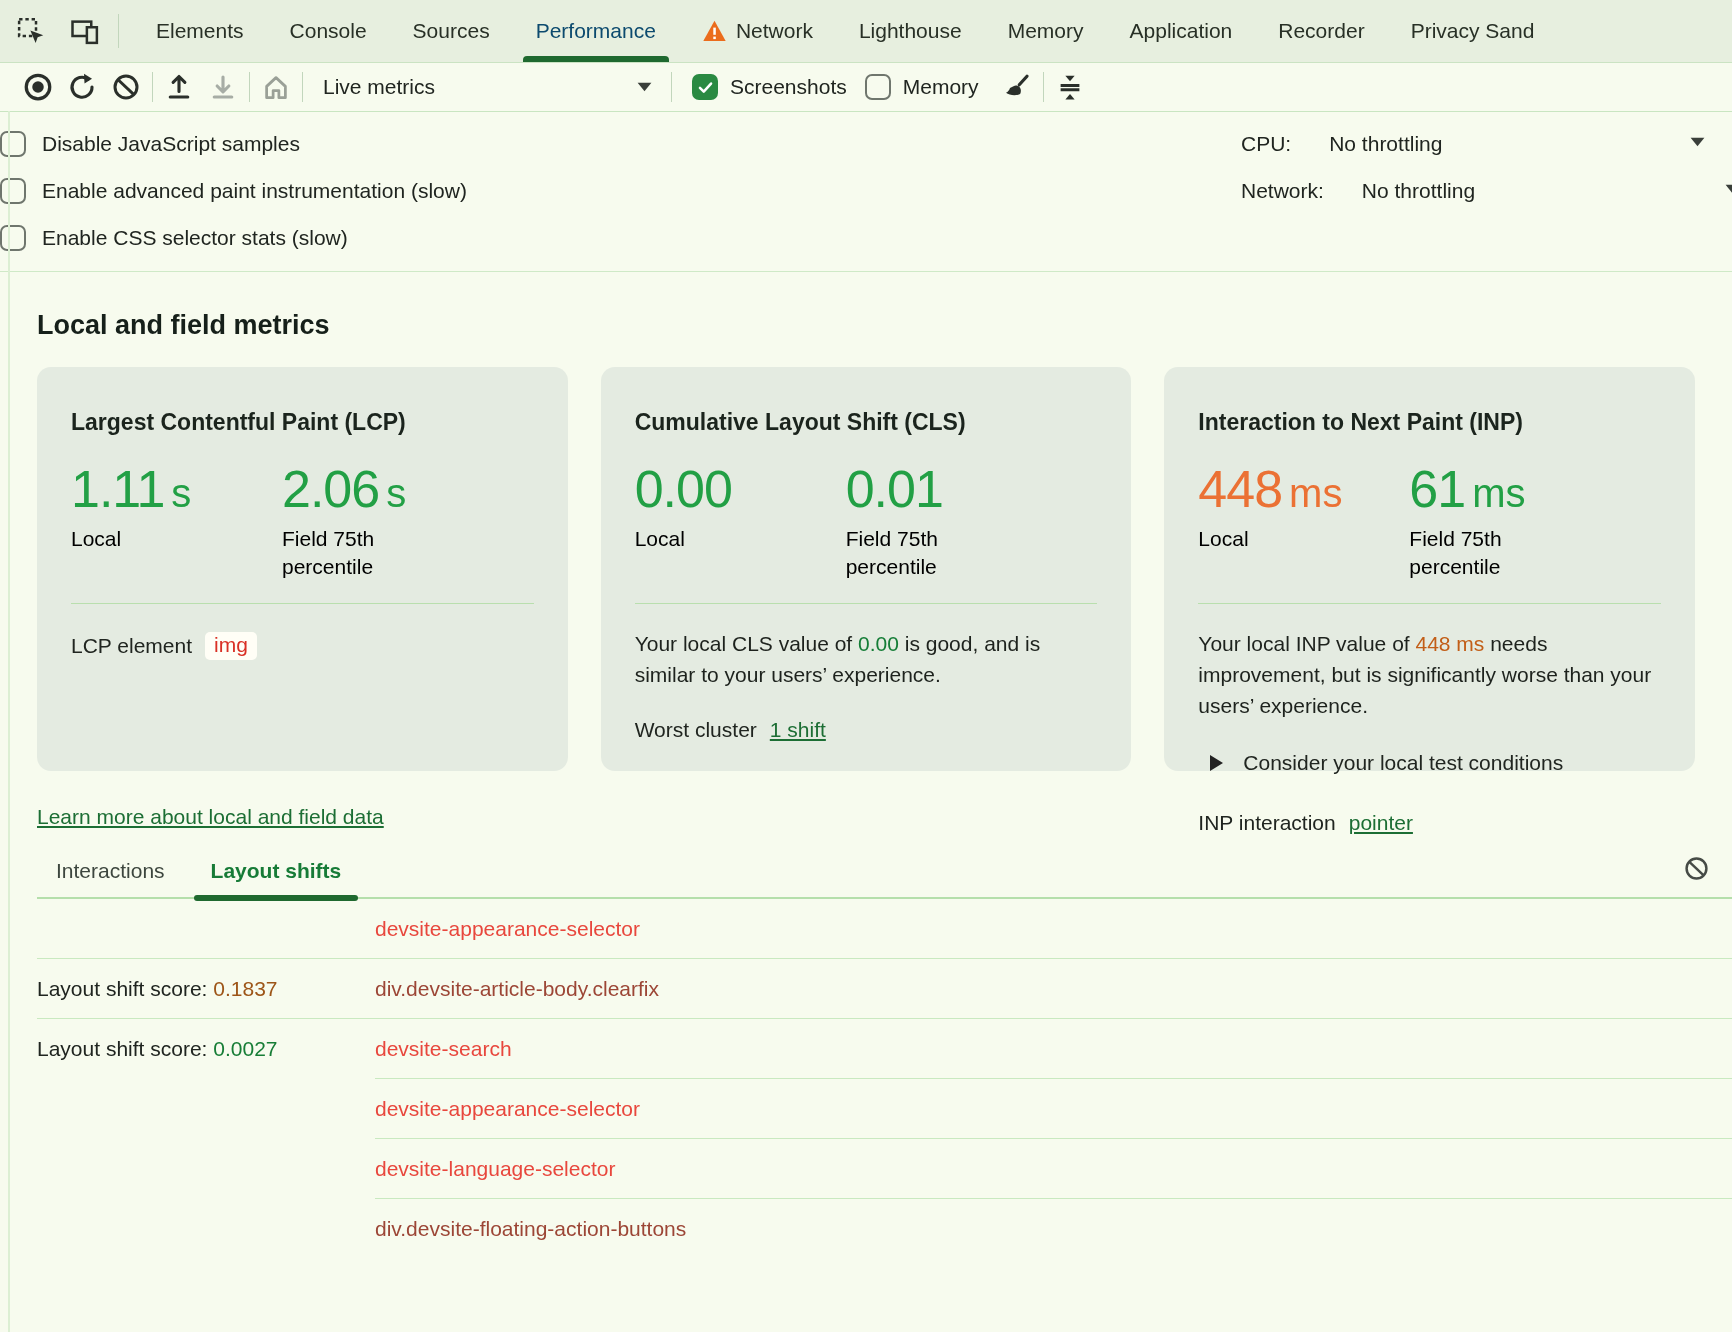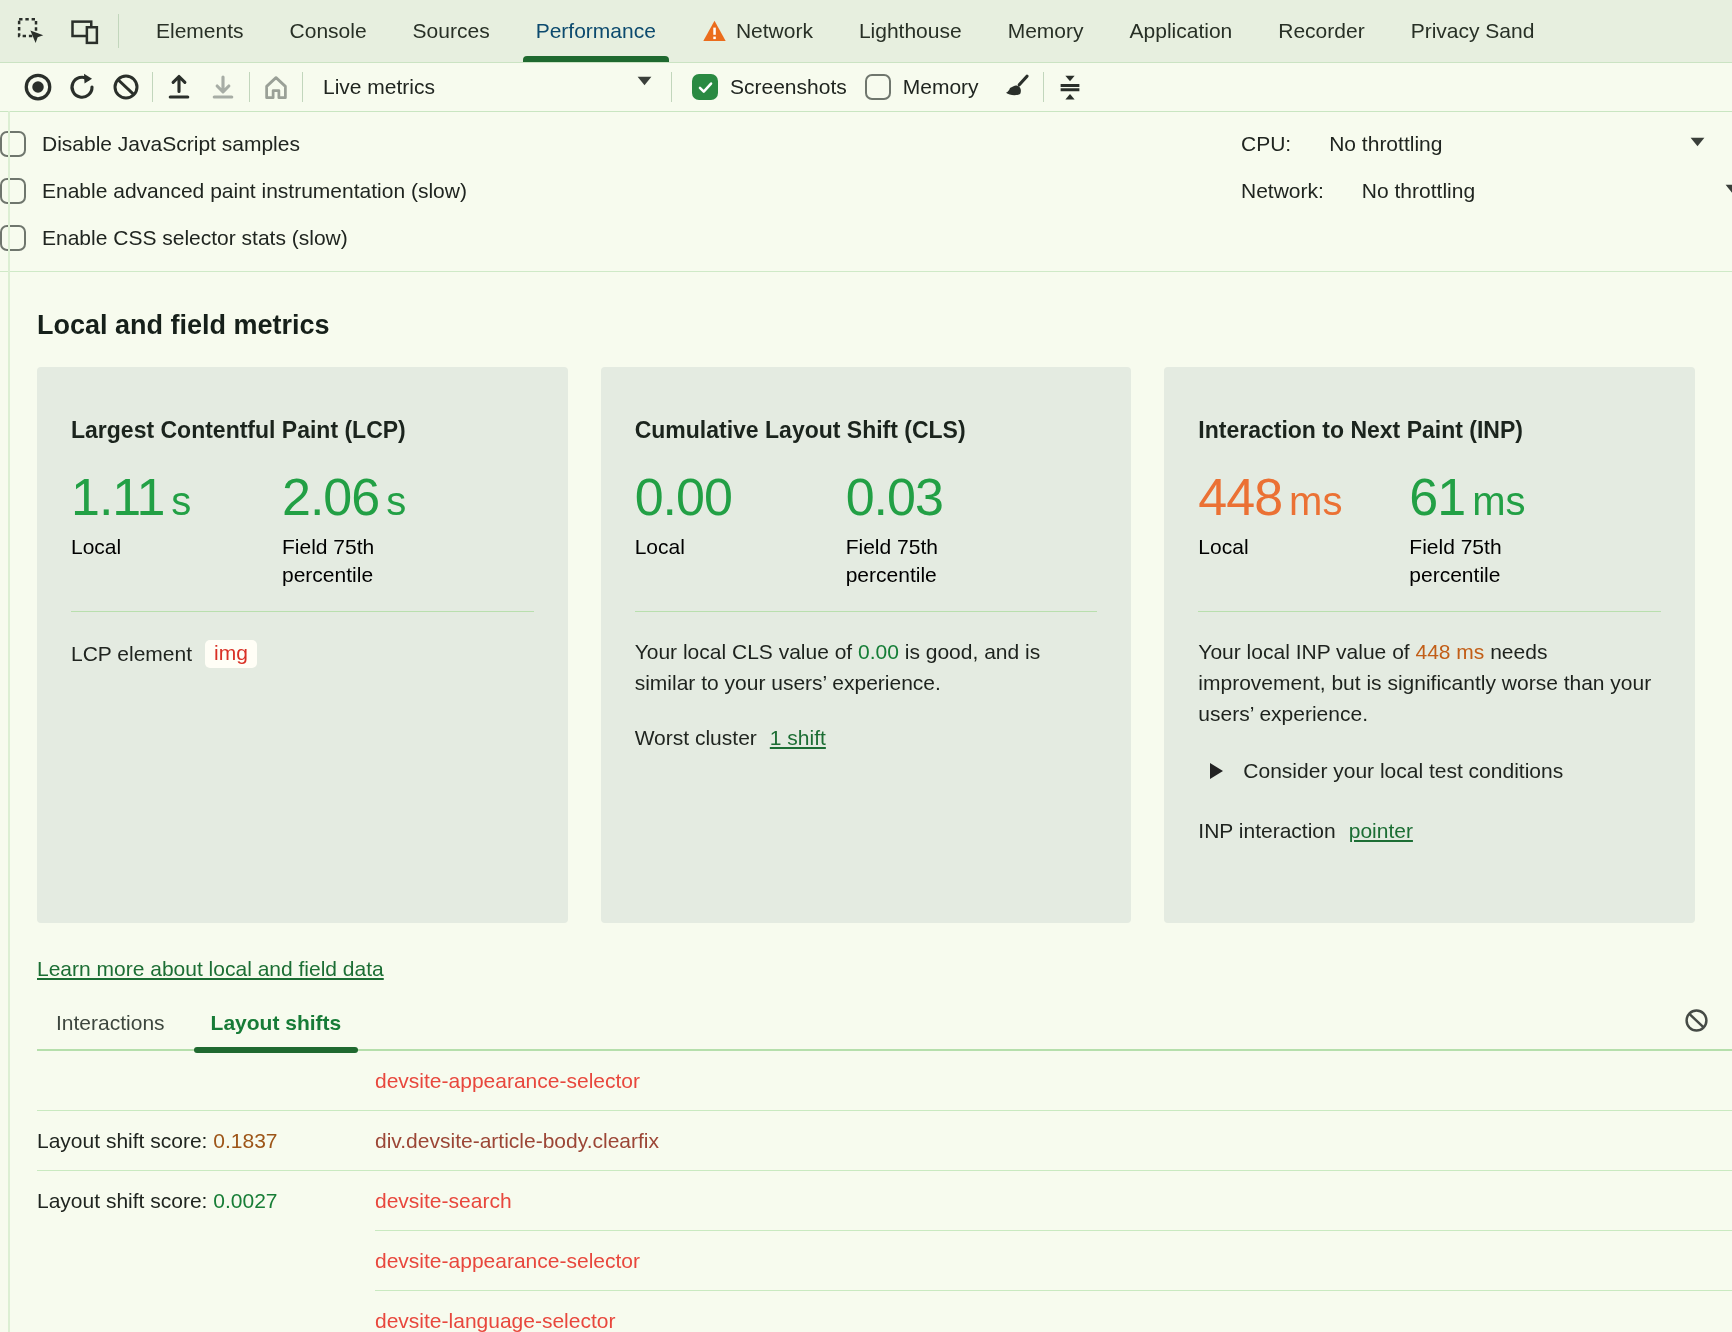--- a/index.html
+++ b/index.html
@@ -28,21 +28,21 @@
     background:#1f692f;border-radius:4px 4px 0 0;
   }
   
   .toolbar{
     height:48px;background:#f7fbee;border-bottom:1px solid #c9e5c1;
     display:flex;align-items:center;padding-left:16px;
   }
   .tb-icon{display:flex;align-items:center;justify-content:center;width:44px;height:40px;}
   .toolbar .vdiv{height:30px;margin:0 4px;}
   .live-metrics{
-    display:flex;align-items:flex-start;justify-content:space-between;
+    display:flex;align-items:center;justify-content:space-between;
     width:330px;margin:0 14px 0 16px;font-size:21px;color:#202520;
   }
   .cb-group{display:flex;align-items:center;gap:12px;margin:0 16px;font-size:21px;}
   .cb{
     width:26px;height:26px;border:2.5px solid #6f766d;border-radius:7px;
     box-sizing:border-box;background:transparent;flex:0 0 auto;
   }
   .cb.checked{border:none;background:#2a8a42;display:flex;align-items:center;justify-content:center;}
   
   .settings{position:relative;padding:8px 0 10px 0;border-bottom:1px solid #cfe9c7;background:#f7fbee;}
@@ -51,22 +51,22 @@
   .set-right{position:absolute;left:1241px;top:0;height:47px;display:flex;align-items:center;font-size:21px;}
   .sel-label{margin-right:38px;color:#202520;}
   .sel-value{display:flex;align-items:center;}
   .caret-abs{position:absolute;top:16px;}
   .learn-more-inline{color:#1c6e34;text-decoration:underline;margin-left:14px;cursor:pointer;}
   
   .left-edge{position:absolute;left:8px;top:111px;bottom:0;width:2px;background:#dcefd3;}
   .main-heading{margin:38px 0 0 37px;font-size:27px;font-weight:700;color:#16201a;}
   .cards{display:flex;gap:33px;margin:26px 37px 0 37px;}
   .card{
-    flex:1;height:556px;box-sizing:border-box;background:#e4ebe1;
-    border-radius:4px;padding:38px 34px;
+    flex:1;height:404px;box-sizing:border-box;background:#e4ebe1;
+    border-radius:14px;padding:30px 34px;
   }
   .card-title{font-size:23px;font-weight:700;color:#1b241d;margin-top:12px;}
   .vals{display:flex;margin-top:26px;}
   .vcol1{width:211px;flex:0 0 auto;}
   .vcol2{flex:1;}
   .bigval{font-size:52px;line-height:1.05;letter-spacing:-1px;}
   .bigval .unit{font-size:40px;margin-left:7px;letter-spacing:0;}
   .v-green{color:#22a045;}
   .v-orange{color:#eb7134;}
   .vlabel{font-size:21px;color:#000000;margin-top:8px;line-height:1.35;max-width:160px;}
@@ -305,21 +305,21 @@
   </div>
 
   <div class="card">
     <div class="card-title">Cumulative Layout Shift (CLS)</div>
     <div class="vals">
       <div class="vcol1">
         <div class="bigval v-green"><span>0.00</span></div>
         <div class="vlabel">Local</div>
       </div>
       <div class="vcol2">
-        <div class="bigval v-green"><span>0.03</span></div>
+        <div class="bigval v-green"><span>0.01</span></div>
         <div class="vlabel">Field 75th percentile</div>
       </div>
     </div>
     <hr class="card-div">
     <div class="card-desc">
       <span>Your local CLS value of </span><span class="inline-green">0.00</span><span> is good, and is similar to your users’ experience.</span>
     </div>
     <div class="card-footer">
       <span>Worst cluster</span>
       <span class="green-link">1 shift</span>

